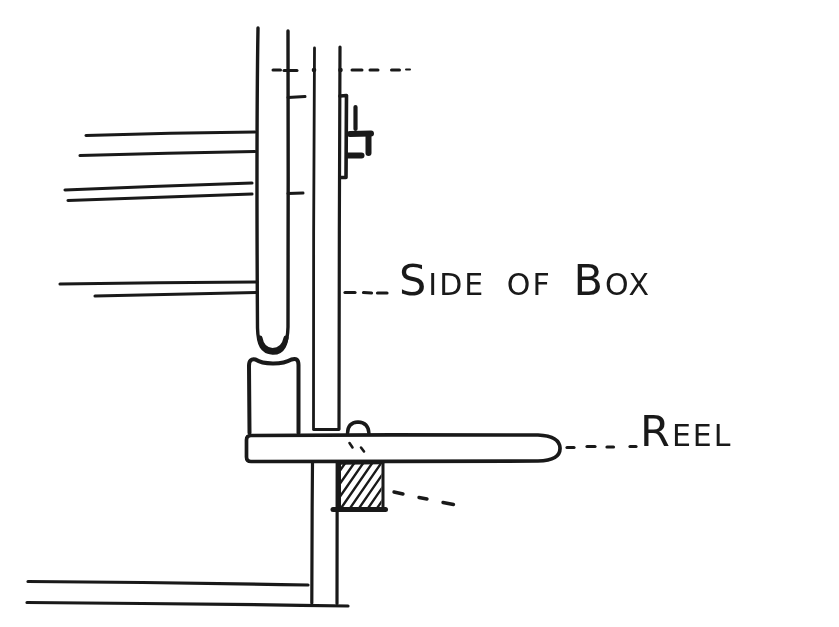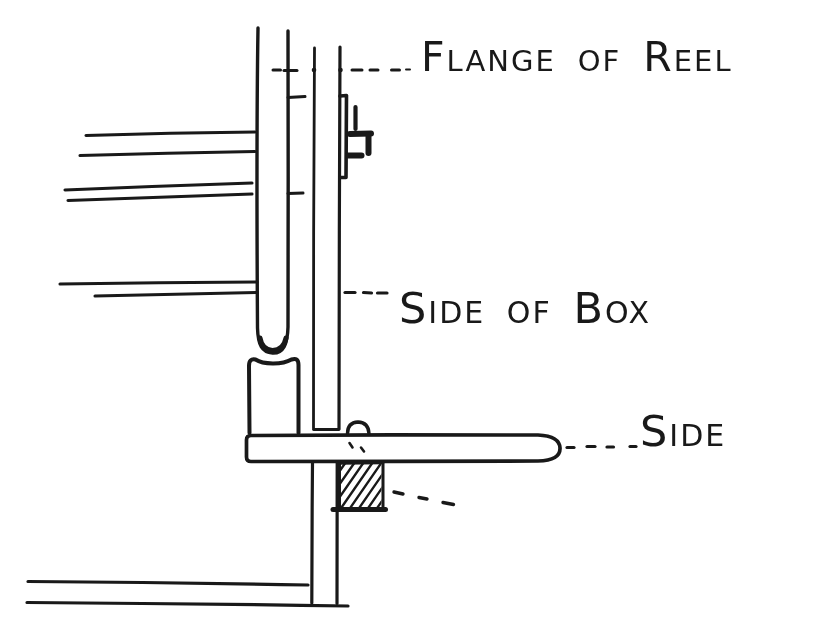--- a/index.html
+++ b/index.html
@@ -22,21 +22,21 @@
     position: absolute;
     color: var(--ink);
     font-variant: small-caps;
     font-weight: 500;
     line-height: 1;
     white-space: nowrap;
     letter-spacing: 2px;
     user-select: none;
   }
   .lbl-flange { left: 421px; top: 37px;  font-size: 41px; word-spacing: 7px; }
-  .lbl-side   { left: 399px; top: 259px; font-size: 43px; word-spacing: 6px; margin-top: 28px; }
+  .lbl-side   { left: 399px; top: 259px; font-size: 43px; word-spacing: 6px; }
   .lbl-brake  { left: 640px; top: 410px; font-size: 43px; }
   .lbl-rest   { left: 459px; top: 479px; font-size: 41px; letter-spacing: 1px; word-spacing: 5px; }
 </style>
 </head>
 <body>
 
 <div class="stage">
 
   <svg class="drawing" width="839" height="627" viewBox="0 0 839 627" fill="none" stroke="currentColor" stroke-linecap="round" stroke-linejoin="round">
 
@@ -140,16 +140,15 @@
       <path d="M630 446.5 L636 446.5"></path>
     </g>
 
     <g stroke-width="3.4">
       <path d="M394 492 L403 494"></path>
       <path d="M419 497.5 L427 499"></path>
       <path d="M443 502.5 L453.5 504.5"></path>
     </g>
   </svg>
 
-  <div class="lbl lbl-flange">Flange of Reel</div>
   <div class="lbl lbl-side">Side of Box</div>
-  <div class="lbl lbl-brake">Side</div>
+  <div class="lbl lbl-brake">Reel</div>
 </div>
 
 </body></html>

